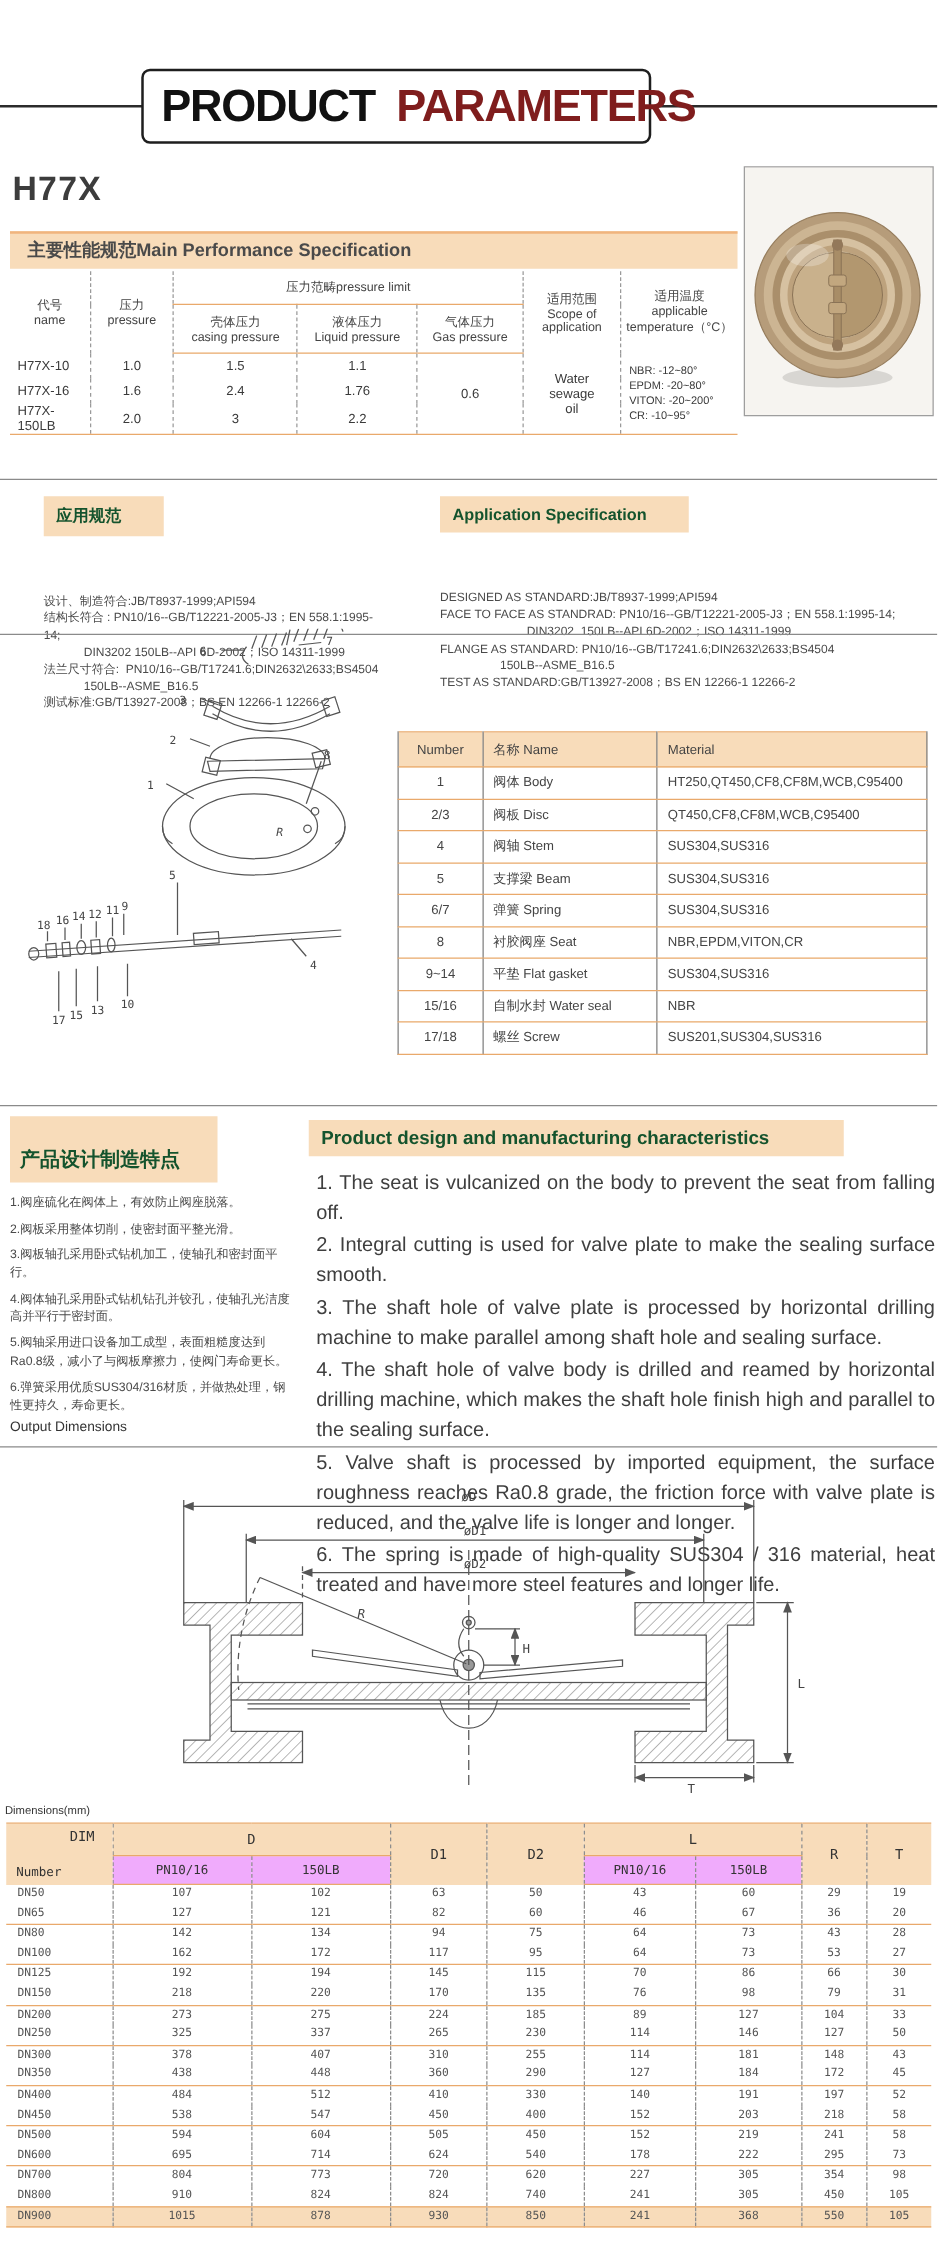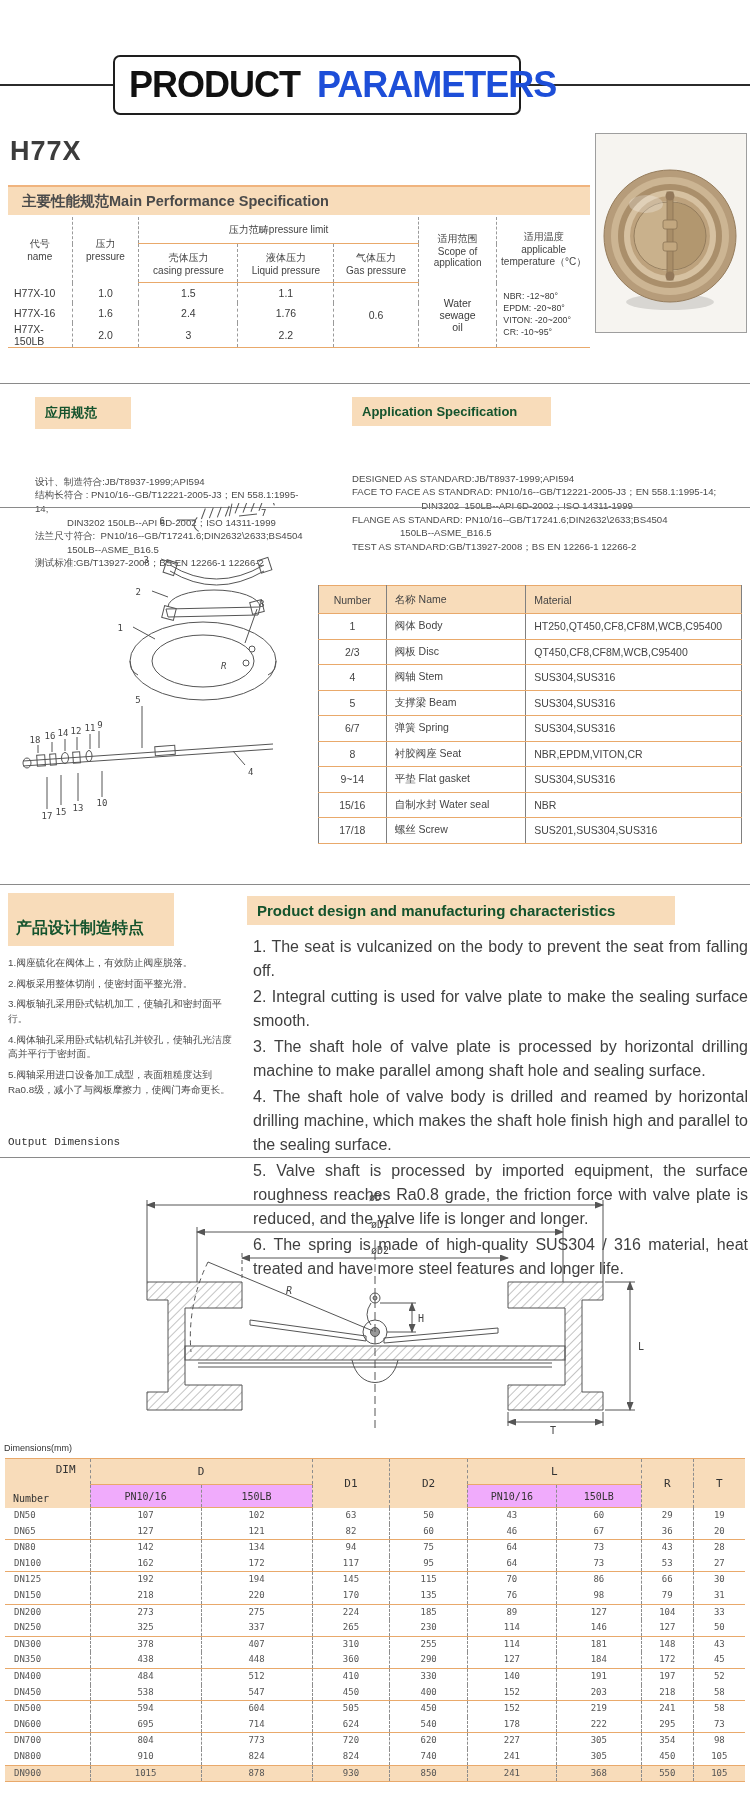--- a/index.html
+++ b/index.html
@@ -4,21 +4,21 @@
 <style>
   html,body{margin:0;padding:0;background:#fff;}
   .page{position:relative;width:750px;height:1808px;background:#fff;overflow:hidden;
         font-family:"Liberation Sans",sans-serif;color:#333;}
   
   .banner-line{position:absolute;top:84px;left:0;width:750px;border-top:2px solid #2b2b2b;}
   .title-box{position:absolute;top:55px;left:113px;width:404px;height:56px;background:#fff;
              border:2px solid #1e1e1e;border-radius:7px;text-align:center;line-height:56px;
              font-size:36px;font-weight:bold;letter-spacing:-1px;white-space:nowrap;}
   .title-black{color:#111;padding-left:14px;}
-  .title-orange{color:#1d4ed8;margin-left:8px;}
+  .title-orange{color:#7f1d1d;margin-left:8px;}
   .model{position:absolute;top:136px;left:10px;font-size:27px;font-weight:600;color:#3c3c3c;letter-spacing:1px;}
   
   .chip{display:inline-block;background:#f8dcba;color:#14532d;font-weight:bold;}
   
   .spec-bar{position:absolute;top:185px;left:8px;width:582px;height:30px;background:#f8dcba;
             border-top:2px solid #f0b47e;font-size:14.5px;font-weight:bold;color:#4a4a4a;
             line-height:29px;padding-left:14px;box-sizing:border-box;}
   table{border-collapse:collapse;}
   .spec{position:absolute;top:217px;left:8px;width:582px;table-layout:fixed;
         border-bottom:1.5px solid #e9a96b;}
@@ -60,21 +60,21 @@
   .feat-cn{position:absolute;top:893px;left:8px;width:228px;}
   .feat-cn .chip{font-size:16px;padding:25px 30px 7px 8px;}
   .feat-cn ul{list-style:none;margin:10px 0 0 0;padding:0;font-size:9.8px;color:#4a4a4a;line-height:1.5;}
   .feat-cn li{margin-bottom:6px;}
   .feat-en{position:absolute;top:896px;left:247px;width:501px;}
   .feat-en .chip{font-size:15px;padding:6px 60px 6px 10px;}
   .feat-en ul{list-style:none;margin:10px 0 0 0;padding:0 0 0 6px;font-size:16px;color:#3f3f3f;
               line-height:1.5;text-align:justify;}
   .feat-en li{margin-bottom:2px;}
   
-  .outdim{position:absolute;top:1136px;left:8px;font-size:11px;color:#333;font-family:Liberation Mono, monospace;}
+  .outdim{position:absolute;top:1136px;left:8px;font-size:11px;color:#333;}
   .drawing{position:absolute;top:1170px;left:90px;width:570px;height:268px;}
   .drawing text{font-family:"DejaVu Sans Mono",monospace;font-size:10px;fill:#444;}
   
   .dims-label{position:absolute;top:1443px;left:4px;font-size:9px;color:#333;}
   .dims{position:absolute;top:1458px;left:5px;width:740px;table-layout:fixed;
         border-bottom:1.5px solid #e9a96b;font-family:"DejaVu Sans Mono",monospace;}
   .dims th,.dims td{border-left:1px dashed #8d8d8d;text-align:center;font-weight:normal;padding:0;}
   .dims .c0{border-left:none;}
   .dims tr.h1 th{background:#f8dcba;font-size:11px;color:#333;height:25px;border-top:1.5px solid #e9a96b;}
   .dims tr.h2 th{background:#f0abfc;font-size:10px;color:#333;height:22px;border-bottom:1.5px solid #e9a96b;}
@@ -337,20 +337,21 @@
 
   <div class="feat-cn">
     <span class="chip">产品设计制造特点</span>
     <ul>
 
     <li>1.阀座硫化在阀体上，有效防止阀座脱落。</li>
         <li>2.阀板采用整体切削，使密封面平整光滑。</li>
         <li>3.阀板轴孔采用卧式钻机加工，使轴孔和密封面平行。</li>
         <li>4.阀体轴孔采用卧式钻机钻孔并铰孔，使轴孔光洁度高并平行于密封面。</li>
         <li>5.阀轴采用进口设备加工成型，表面粗糙度达到Ra0.8级，减小了与阀板摩擦力，使阀门寿命更长。</li>
+        <li>6.弹簧采用优质SUS304/316材质，并做热处理，钢性更持久，寿命更长。</li>
       </ul>
   </div>
 
   <div class="feat-en">
     <span class="chip">Product design and manufacturing characteristics</span>
     <ul>
 
     <li>1.  The seat is vulcanized on the body to prevent the seat from falling off.</li>
         <li>2.  Integral cutting is used for valve plate to make the sealing surface smooth.</li>
         <li>3.  The shaft hole of valve plate is processed by horizontal drilling machine to make parallel among shaft hole and sealing surface.</li>

